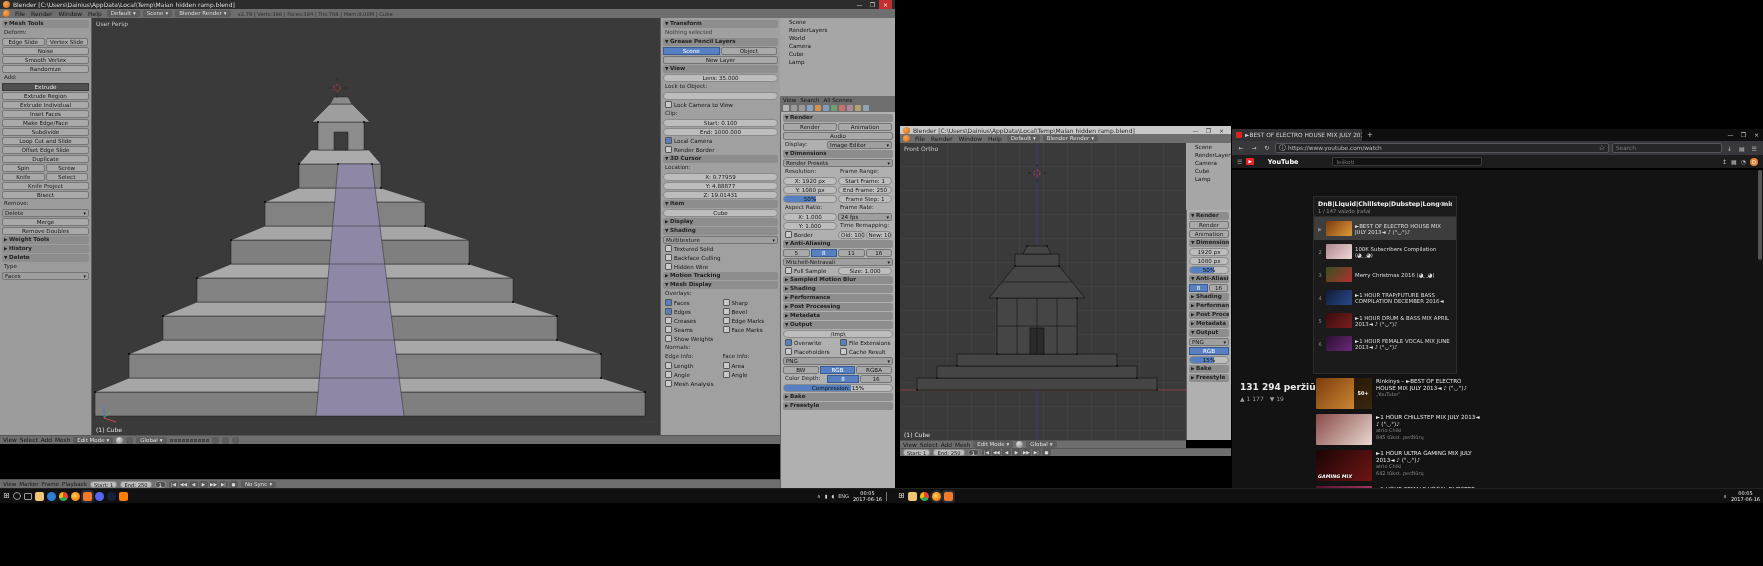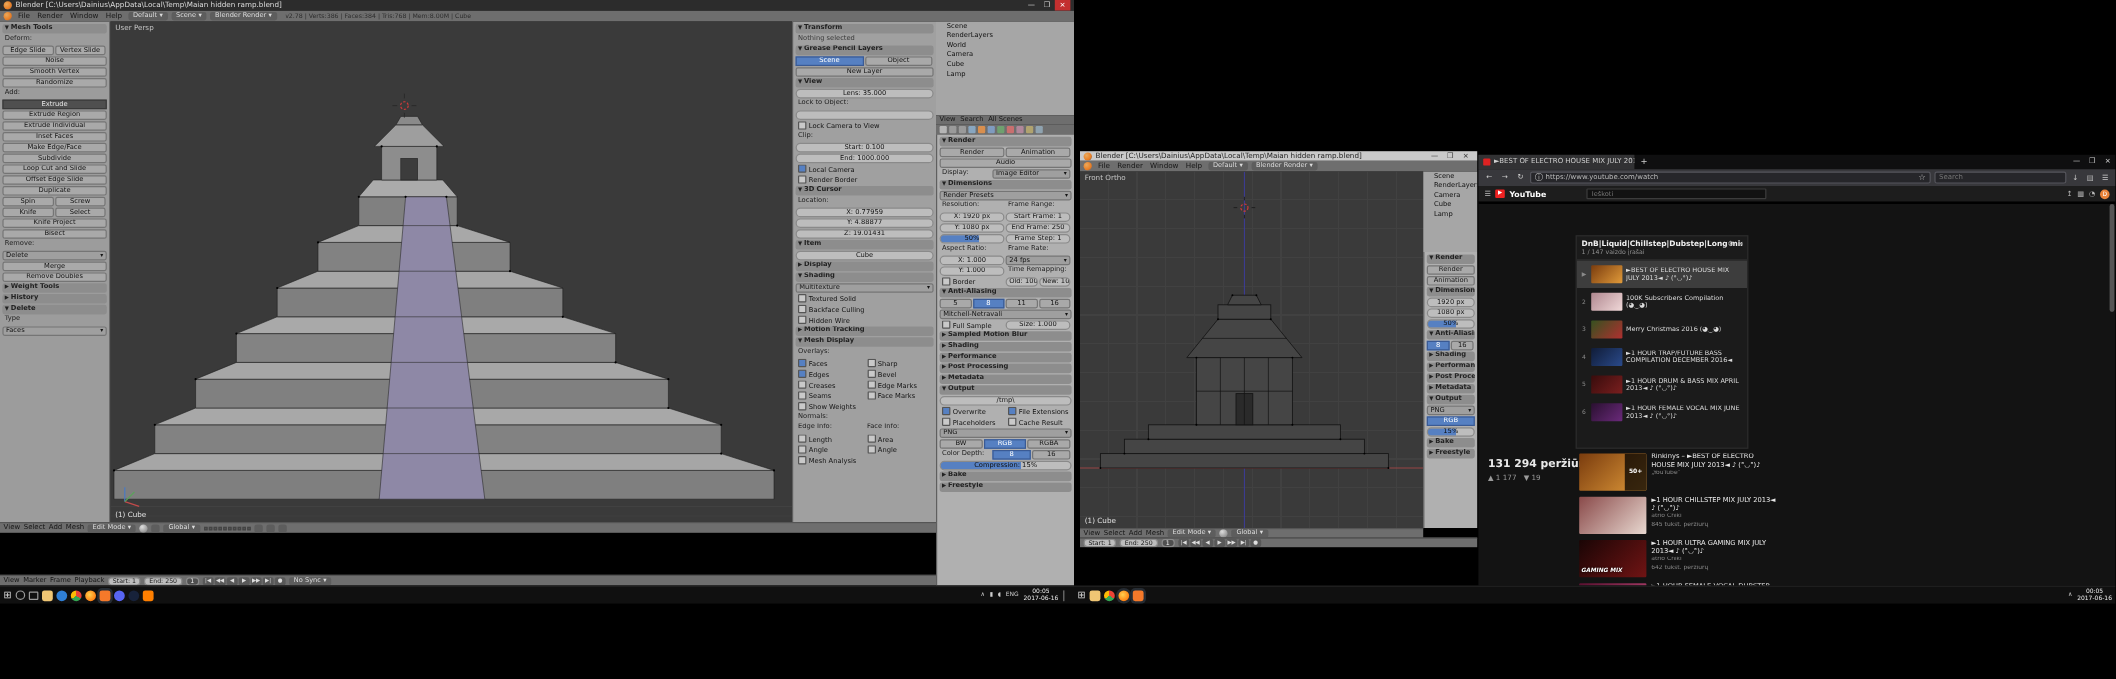--- a/index.html
+++ b/index.html
@@ -74,21 +74,21 @@
 .ff-tab{background:#323234;display:flex;align-items:center;gap:3px;padding:0 4px;font-size:5.8px;width:130px;overflow:hidden;white-space:nowrap}
 .ff-fav{width:6px;height:6px;background:#d22;border-radius:1px;flex:none}
 .ff-new{padding:0 5px;font-size:7px;line-height:12px}
 .ff-nav{background:#38383c;display:flex;align-items:center;gap:3px;padding:0 4px}
 .navbtn{width:10px;height:10px;border-radius:50%;color:#c9c9c9;text-align:center;line-height:10px;font-size:6px;flex:none}
 .urlbar{background:#26262a;border:1px solid #55555c;border-radius:2px;height:10px;display:flex;align-items:center;gap:2px;padding:0 3px;color:#bbb;flex:1}
 .urlbar input,.searchbar input{background:transparent;border:none;outline:none;color:#bbb;font-size:5.8px;width:100%;font-family:"DejaVu Sans",sans-serif}
 .searchbar{background:#26262a;border:1px solid #55555c;border-radius:2px;height:10px;display:flex;align-items:center;padding:0 3px;width:110px;flex:none}
 .navico{color:#c9c9c9;font-size:6px;flex:none;padding:0 2px}
 .yt-masthead{background:#1d1d1d;display:flex;align-items:center;gap:4px;padding:0 5px;color:#ddd}
-.yt-logo{display:flex;align-items:center;gap:4px;font-weight:bold;font-size:6.5px;color:#fff}
+.yt-logo{display:flex;align-items:center;gap:14px;font-weight:bold;font-size:6.5px;color:#fff}
 .yt-playbox{background:#e22;color:#fff;border-radius:1px;font-size:4.5px;padding:0 2px;line-height:7px}
 .yt-search{background:#121212;border:1px solid #3c3c3c;border-radius:1px;height:9px;width:150px;display:flex;align-items:center;padding:0 3px}
 .yt-search input{background:transparent;border:none;outline:none;color:#aaa;font-size:5.5px;width:100%;font-family:"DejaVu Sans",sans-serif}
 .mh-ico{font-size:6px;color:#bbb;flex:none}
 .avatar{width:8px;height:8px;border-radius:50%;background:#e8833a;color:#fff;font-size:5px;text-align:center;line-height:8px;flex:none}
 .yt-page{background:#131313;position:relative;overflow:hidden}
 .yt-cover{position:relative;overflow:hidden;border:1px solid #000}
 .yt-progress{position:absolute;left:0;bottom:0;height:2px;background:#c00;width:42%}
 .yt-plist{background:#1b1b1b;border:1px solid #2c2c2c;overflow:hidden;display:flex;flex-direction:column}
 .pl-head{padding:3px 4px 2px;border-bottom:1px solid #2c2c2c;position:relative}

